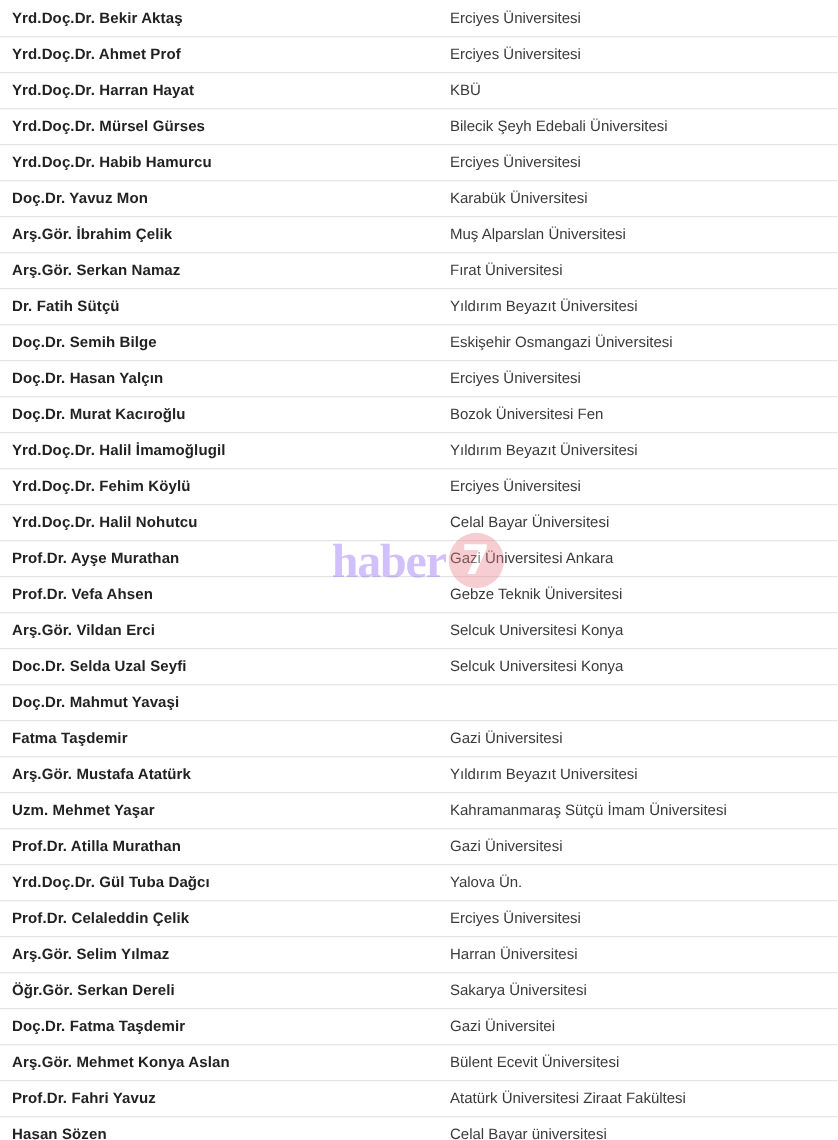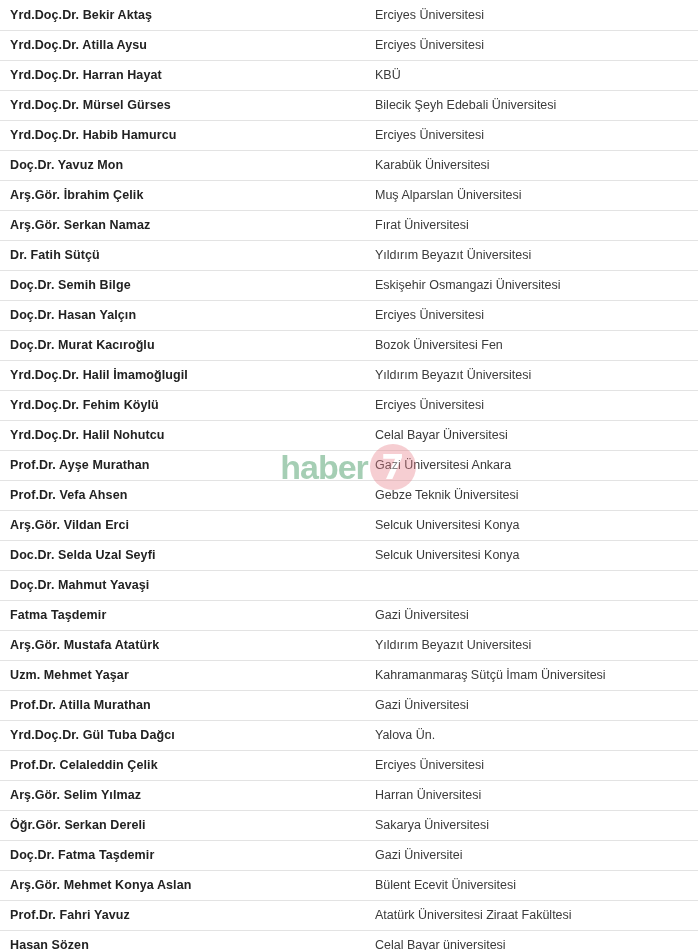--- a/index.html
+++ b/index.html
@@ -55,24 +55,24 @@
     justify-content: center;
   }
   .wm-inner {
     display: flex;
     align-items: center;
     justify-content: center;
     transform: translateY(-8px);
     opacity: 0.38;
   }
   .wm-text {
-    font-family: Liberation Sans, sans-serif;
-    font-size: 34px;
+    font-family: Liberation Serif, serif;
+    font-size: 40px;
     font-weight: bold;
-    color: #15803d;
+    color: #8b5cf6;
     letter-spacing: -1px;
   }
   .wm-circle {
     width: 46px;
     height: 46px;
     border-radius: 50%;
     background: #e8808a;
     color: #ffffff;
     font-family: "DejaVu Sans", sans-serif;
     font-size: 34px;
@@ -86,21 +86,21 @@
 </head>
 <body>
 
 <table class="table">
   <tbody>
       <tr>
         <td class="col-name">Yrd.Doç.Dr. Bekir Aktaş</td>
         <td class="col-inst">Erciyes Üniversitesi</td>
       </tr>
       <tr>
-        <td class="col-name">Yrd.Doç.Dr. Atilla Aysu</td>
+        <td class="col-name">Yrd.Doç.Dr. Ahmet Prof</td>
         <td class="col-inst">Erciyes Üniversitesi</td>
       </tr>
       <tr>
         <td class="col-name">Yrd.Doç.Dr. Harran Hayat</td>
         <td class="col-inst">KBÜ</td>
       </tr>
       <tr>
         <td class="col-name">Yrd.Doç.Dr. Mürsel Gürses</td>
         <td class="col-inst">Bilecik Şeyh Edebali Üniversitesi</td>
       </tr>

